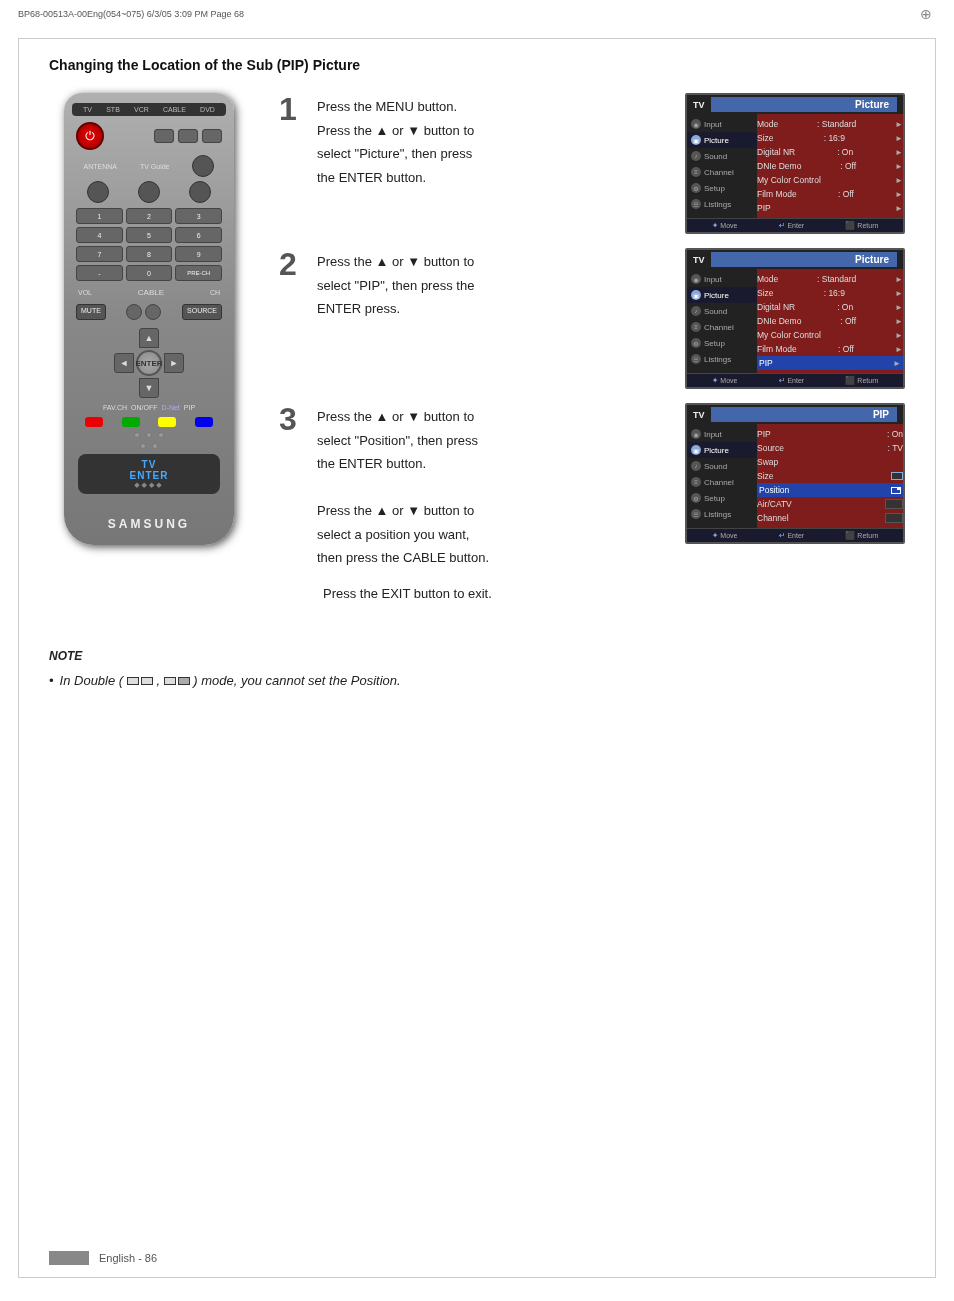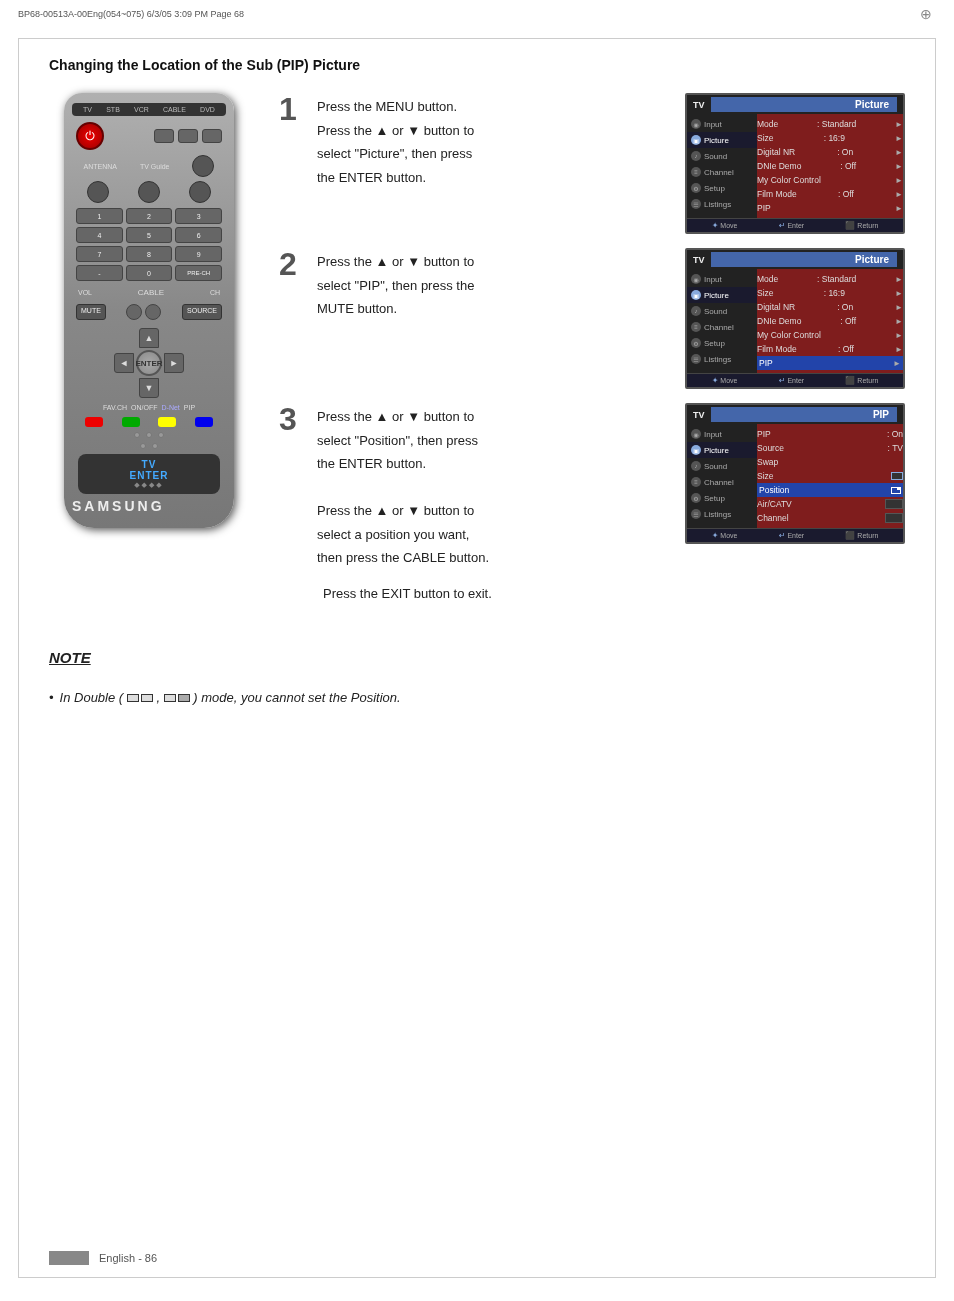--- a/index.html
+++ b/index.html
@@ -252,25 +252,25 @@
       font-weight: bold;
       color: #4af;
       letter-spacing: 1px;
     }
     .guide-sub {
       font-size: 7px;
       color: #888;
       letter-spacing: 2px;
     }
     .samsung-label {
-      text-align: left;
-      font-size: 14px;
+      text-align: center;
+      font-size: 12px;
       color: #eee;
       letter-spacing: 3px;
-      margin-top: 4px;
+      margin-top: 23px;
       font-weight: bold;
     }
 
     
     .steps-area {
       flex: 1;
       display: flex;
       flex-direction: column;
       gap: 0;
     }
@@ -410,23 +410,22 @@
     }
 
     
     .note-section {
       padding: 14px 30px;
       margin-top: 10px;
     }
     .note-title {
       font-weight: bold;
       font-style: italic;
-      font-size: 15px;
-      margin-bottom: 24px;
-      text-decoration: underline;
+      font-size: 12px;
+      margin-bottom: 10px;
     }
     .note-text {
       font-size: 13px;
       font-style: italic;
       display: flex;
       align-items: flex-start;
       gap: 6px;
     }
     .note-bullet { font-size: 13px; }
     .note-double-boxes {
@@ -681,21 +680,21 @@
           </div>
         </div>
       </div>
 
       <div class="step-row">
         <div class="step-left">
           <span class="step-number">2</span>
           <div class="step-text">
             <p>Press the ▲ or ▼ button to</p>
             <p>select "PIP", then press the</p>
-            <p>MUTE button.</p>
+            <p>ENTER press.</p>
           </div>
         </div>
 
         <div class="menu-screenshot">
           <div class="menu-screen">
             <div class="menu-header">
               <span class="menu-tv-label">TV</span>
               <div class="menu-title-bar" style="flex:1;margin-left:6px;">Picture</div>
             </div>
             <div class="menu-sidebar">

